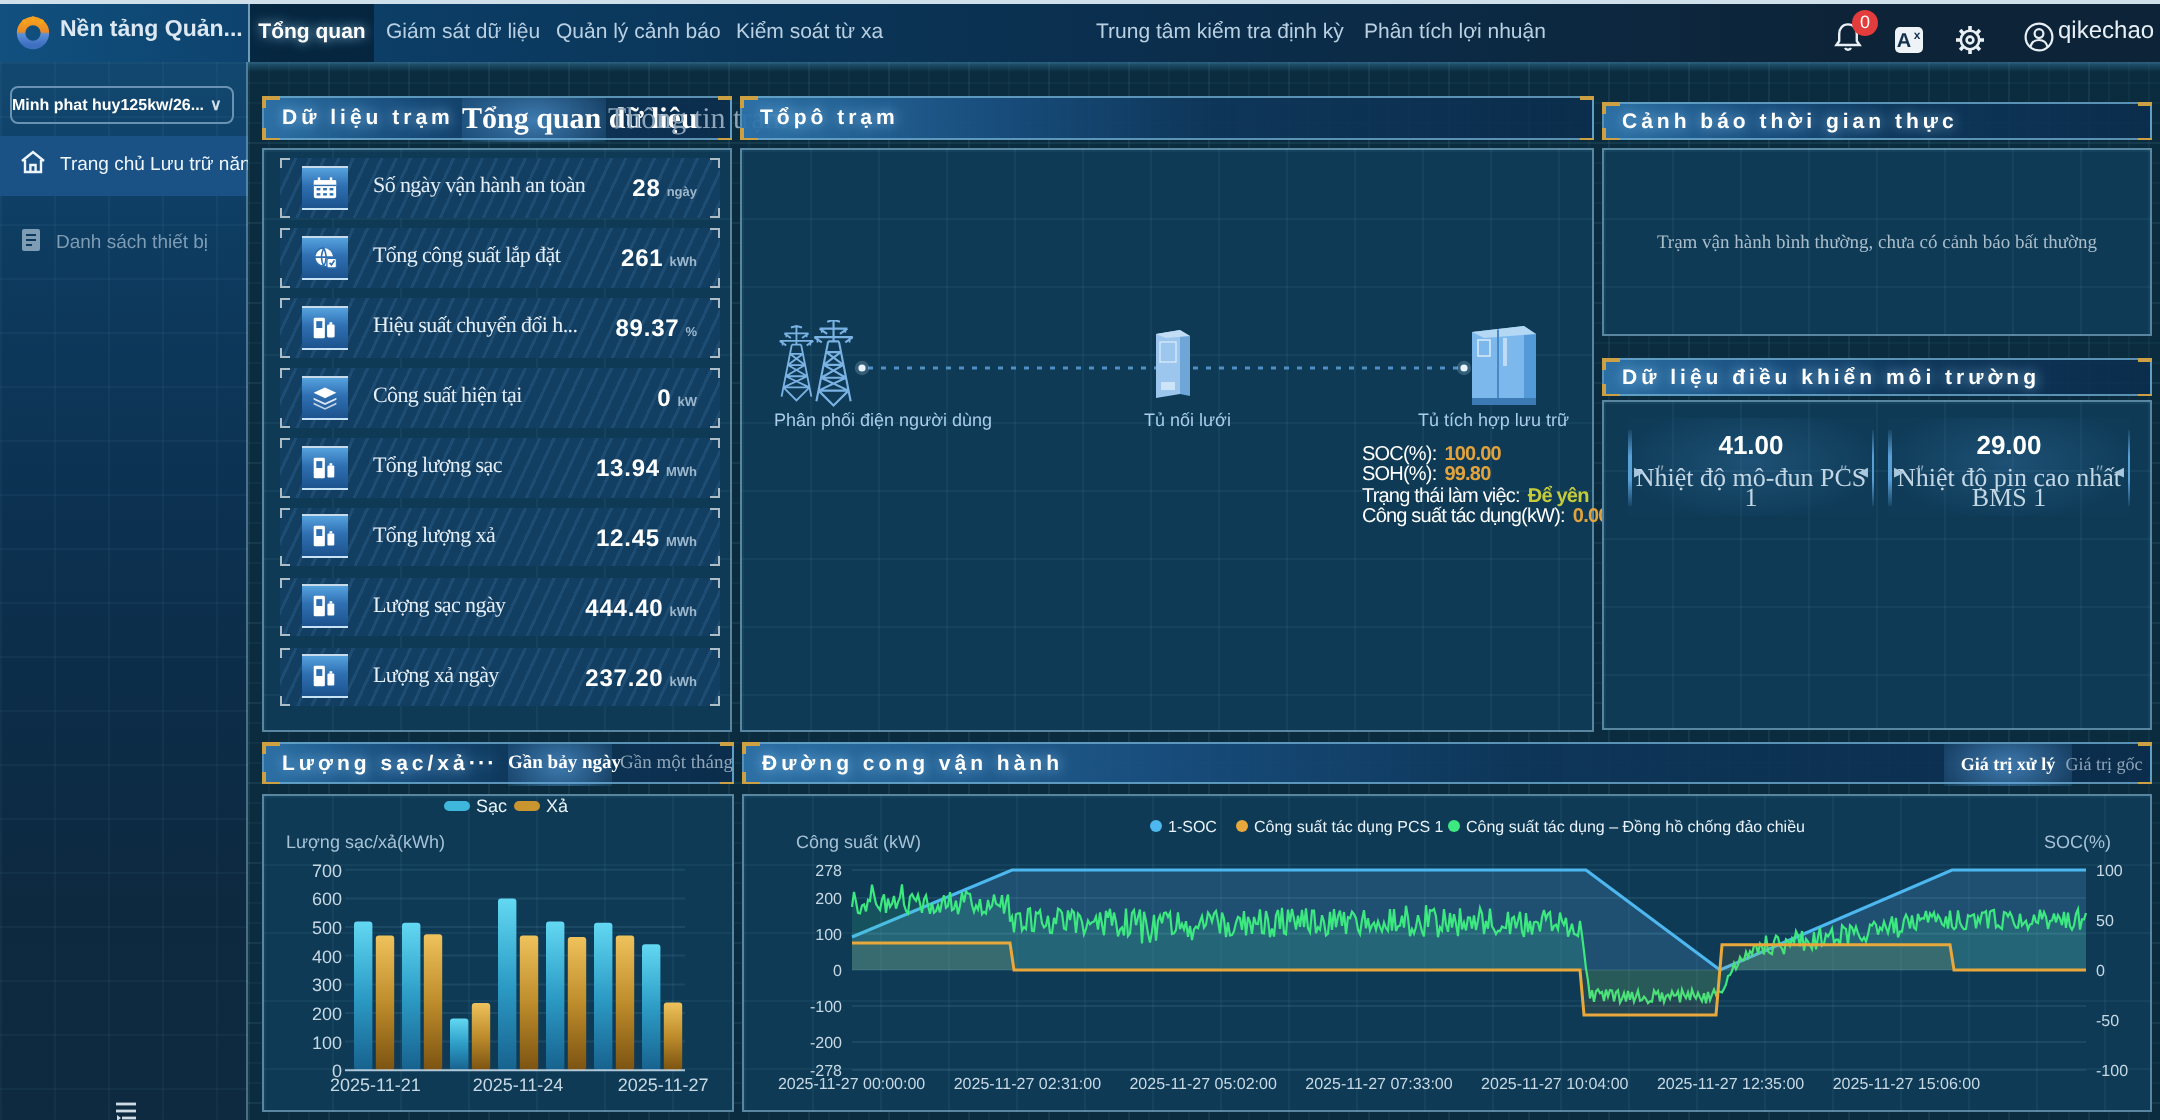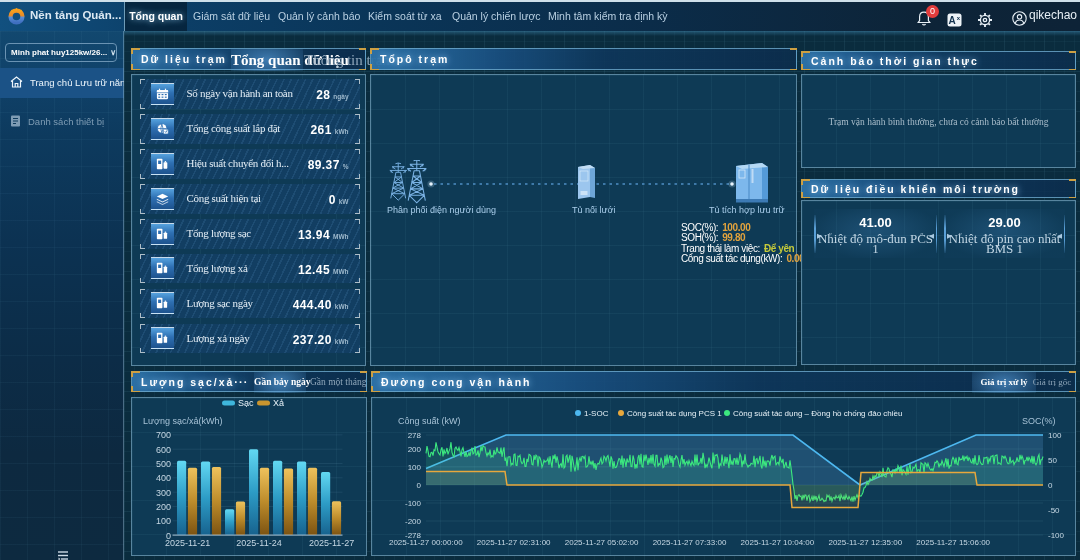--- a/index.html
+++ b/index.html
@@ -21,21 +21,21 @@
 #uname{left:1029px;top:8px;font-size:12px;color:#e8f0f6}
 
 #sidebar{left:0;top:31px;width:124px;height:529px;
  background-image:
   linear-gradient(rgba(130,195,220,.05) 1px,transparent 1px),
   linear-gradient(90deg,rgba(130,195,220,.05) 1px,transparent 1px),
   linear-gradient(180deg,#12486f 0%,#10426a 8%,#0d3a5e 20%,#0c3252 40%,#0c2c47 62%,#0d2940 80%,#0d2a40 100%);
  background-size:27px 27px,27px 27px,100% 100%}
 #sideborder{left:123px;top:31px;width:1px;height:529px;background:rgba(150,190,215,.45)}
 #drop{left:5px;top:12px;width:112px;height:19px;border:1px solid #6a93b3;border-radius:4px;color:#fff;
- font-size:8px;font-weight:bold;line-height:17px;text-align:right;white-space:nowrap}
+ font-size:8px;font-weight:bold;line-height:17px;text-align:left;white-space:nowrap}
 #drop .car{font-size:8px;color:#cfe0ec;margin-left:3px}
 .sitem{left:0;width:124px;height:30px;line-height:30px;font-size:9.5px;white-space:nowrap;overflow:hidden}
 .sitem .ic{display:inline-block;vertical-align:-2px;margin:0 7px 0 10px}
 #si1{top:37px;background:#1b5286;color:#eef6fc}
 #si2{top:76px;color:#7e9cb4}
 #collapse{left:57px;top:520px;width:12px;height:10px}
 
 #content{left:124px;top:31px;width:956px;height:529px;background:#0a2c3e;
  background-image:
   linear-gradient(rgba(120,185,210,.05) 1px,transparent 1px),
@@ -121,22 +121,22 @@
         <line x1="4.2" y1="2.2" x2="5.8" y2="4.6"></line>
         <line x1="15.8" y1="2.2" x2="14.2" y2="4.6"></line>
       </g>
 </svg>
 <div class="abs" id="logotxt">Nền tảng Quản...</div>
 <div class="abs" id="logosep"></div>
 <div class="abs navitem act" style="left:125px;width:62px;text-align:center">Tổng quan</div>
 <div class="abs navitem" style="left:193px">Giám sát dữ liệu</div>
 <div class="abs navitem" style="left:278px">Quản lý cảnh báo</div>
 <div class="abs navitem" style="left:368px">Kiểm soát từ xa</div>
-<div class="abs navitem" style="left:452px">Quản lý chiến lược</div>
-<div class="abs navitem" style="left:548px">Minh tâm kiểm tra định kỳ</div>
+<div class="abs navitem" style="left:548px">Trung tâm kiểm tra định kỳ</div>
+<div class="abs navitem" style="left:682px">Phân tích lợi nhuận</div>
 <svg class="abs" id="bell" width="14" height="15" viewBox="0 0 14 15">
 <path d="M7 1.2 C4.2 1.2 2.6 3.4 2.6 6 L2.6 9.5 L1.2 11.5 L12.8 11.5 L11.4 9.5 L11.4 6 C11.4 3.4 9.8 1.2 7 1.2 Z" fill="none" stroke="#e8f0f6" stroke-width="1.2"></path>
 <path d="M5.5 13 A1.7 1.7 0 0 0 8.5 13" fill="none" stroke="#e8f0f6" stroke-width="1.2"></path>
     </svg>
 <div class="abs" id="badge">0</div>
 <svg class="abs" id="trans" width="15" height="14" viewBox="0 0 15 14">
 <rect x="0.5" y="0.5" width="14" height="13" rx="2.5" fill="#eef3f7"></rect>
 <text x="5" y="10.5" font-size="10" font-weight="bold" fill="#13324e" text-anchor="middle" font-family="Liberation Sans">A</text>
 <text x="11.5" y="6.5" font-size="6" font-weight="bold" fill="#13324e" text-anchor="middle" font-family="Liberation Sans">x</text>
     </svg>

